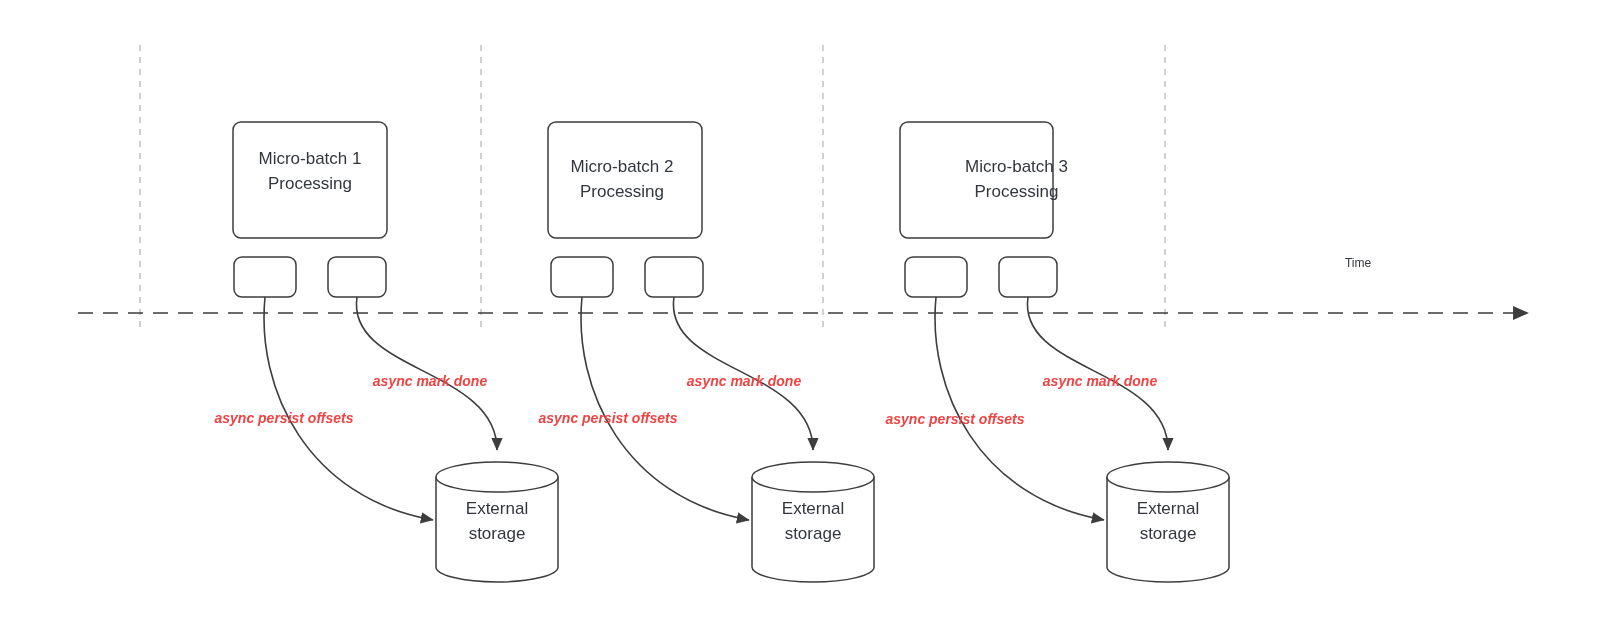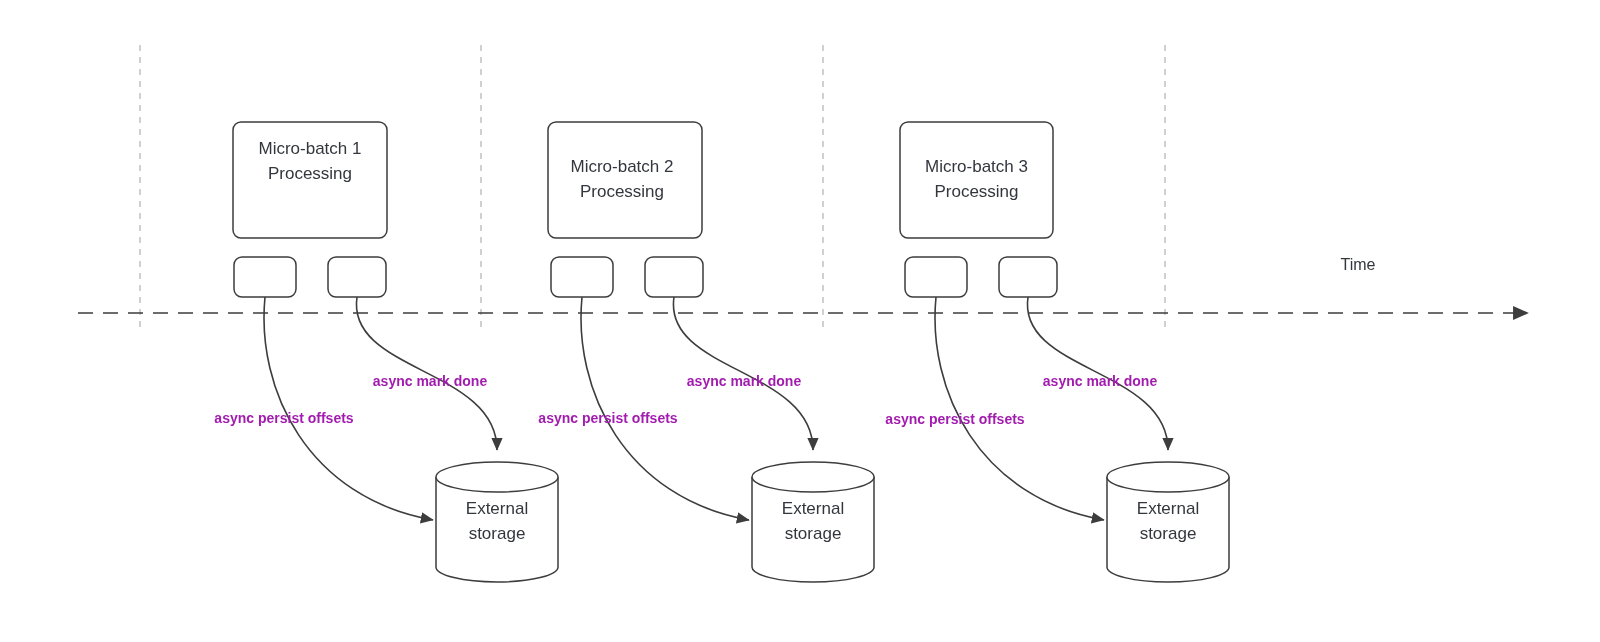--- a/index.html
+++ b/index.html
@@ -25,27 +25,28 @@
     text-align: center;
     color: #33373d;
   }
   .box-label {
     font-size: 17px;
     line-height: 25px;
   }
   .async-label {
     font-size: 14px;
     font-weight: bold;
-    color: #a21caf;
+    color: #ef4444;
     white-space: nowrap;
     transform: translateX(-50%);
     line-height: 16px;
+    font-style: italic;
   }
   .time-label {
-    font-size: 16px;
+    font-size: 12px;
     color: #33373d;
     transform: translateX(-50%);
     white-space: nowrap;
   }
 </style>
 </head>
 <body>
 
 <div class="canvas">
 
@@ -96,21 +97,21 @@
 
       <path d="M 1107 477 L 1107 567 A 61 15 0 0 0 1229 567 L 1229 477" fill="#ffffff" stroke="#3d3d3d" stroke-width="1.5"></path>
       <ellipse cx="1168" cy="477" rx="61" ry="15" fill="#ffffff" stroke="#3d3d3d" stroke-width="1.5"></ellipse>
 
       <rect x="900" y="122" width="153" height="116" rx="8" fill="#ffffff" stroke="#3d3d3d" stroke-width="1.5"></rect>
       <rect x="905" y="257" width="62" height="40" rx="8" fill="#ffffff" stroke="#3d3d3d" stroke-width="1.5"></rect>
       <rect x="999" y="257" width="58" height="40" rx="8" fill="#ffffff" stroke="#3d3d3d" stroke-width="1.5"></rect>
     </g>
   </svg>
 
-  <div class="label box-label" style="left:233px; top:136px; width:154px;">
+  <div class="label box-label" style="left:233px; top:146px; width:154px;">
     <div>Micro-batch 1</div>
     <div>Processing</div>
   </div>
   <div class="label async-label" style="left:284px; top:410px;">async persist offsets</div>
   <div class="label async-label" style="left:430px; top:373px;">async mark done</div>
   <div class="label box-label" style="left:437px; top:496px; width:120px;">
     <div>External</div>
     <div>storage</div>
   </div>
 
@@ -118,21 +119,21 @@
     <div>Micro-batch 2</div>
     <div>Processing</div>
   </div>
   <div class="label async-label" style="left:608px; top:410px;">async persist offsets</div>
   <div class="label async-label" style="left:744px; top:373px;">async mark done</div>
   <div class="label box-label" style="left:753px; top:496px; width:120px;">
     <div>External</div>
     <div>storage</div>
   </div>
 
-  <div class="label box-label" style="left:900px; top:154px; width:153px;">
+  <div class="label box-label" style="left:900px; top:154px; width:153px;padding-left:40px;">
     <div>Micro-batch 3</div>
     <div>Processing</div>
   </div>
   <div class="label async-label" style="left:955px; top:411px;">async persist offsets</div>
   <div class="label async-label" style="left:1100px; top:373px;">async mark done</div>
   <div class="label box-label" style="left:1108px; top:496px; width:120px;">
     <div>External</div>
     <div>storage</div>
   </div>
 

